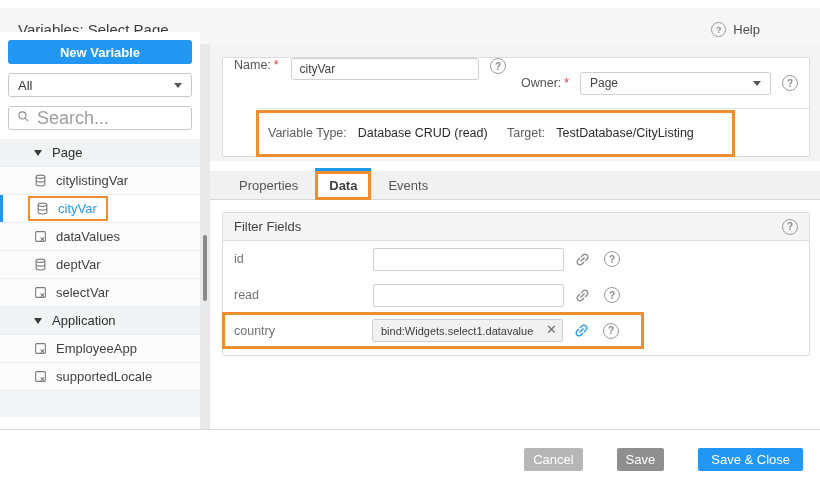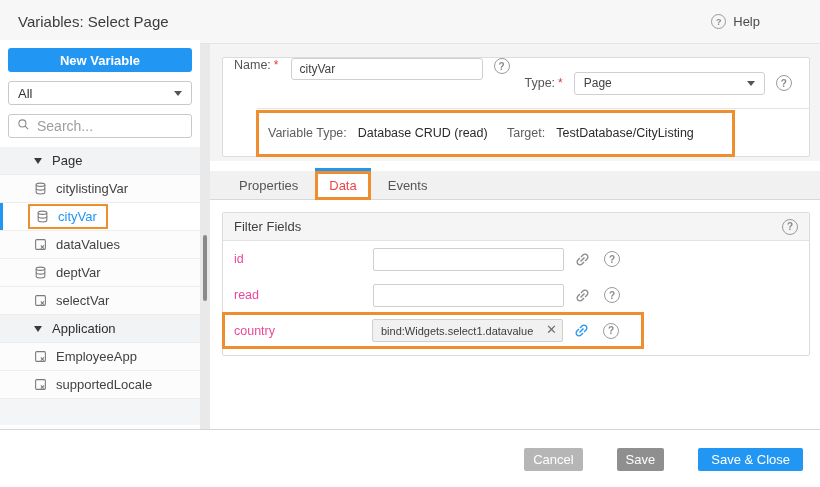--- a/index.html
+++ b/index.html
@@ -1,34 +1,34 @@
 <!DOCTYPE html>
 <html><head>
 <meta charset="utf-8">
 <style>
   * { margin:0; padding:0; box-sizing:border-box; }
   html,body { width:820px; height:487px; font-family:"Liberation Sans", sans-serif; background:#fff; overflow:hidden; }
   .app { position:relative; width:820px; height:487px; background:#fff; }
 
   
-  .hdr { position:absolute; left:0; top:0; width:820px; height:44px; background:#f7f7f7; border-bottom:1px solid #e4e4e4; display:flex; align-items:center; justify-content:space-between; padding:0 18px 0 18px; }
+  .hdr { position:absolute; left:0; top:8px; width:820px; height:44px; background:#f7f7f7; border-bottom:1px solid #e4e4e4; display:flex; align-items:center; justify-content:space-between; padding:0 18px 0 18px; }
   .hdr-title { font-size:15px; color:#3c3c3c; }
   .hdr-help { display:flex; align-items:center; gap:7px; margin-right:42px; cursor:pointer; }
   .hdr-help .qmark { width:15px; height:15px; font-size:9px; }
   .hdr-help-label { font-size:13px; color:#4a4a4a; }
 
   .qmark { display:inline-flex; align-items:center; justify-content:center; width:16px; height:16px; border:1.5px solid #9a9a9a; border-radius:50%; color:#8a8a8a; font-size:10px; font-weight:bold; flex:0 0 auto; background:#fff0; }
 
   
-  .sidebar { position:absolute; left:0; top:40px; width:200px; height:385px; background:#fff; padding:8px 8px 0 8px; }
+  .sidebar { position:absolute; left:0; top:32px; width:200px; height:385px; background:#fff; padding:8px 8px 0 8px; }
   .btn-new { display:block; width:184px; height:24px; background:#2196f3; color:#fff; border:none; border-radius:3px; font-size:13px; font-weight:bold; font-family:inherit; cursor:pointer; }
   .sb-select { margin-top:9px; height:24px; border:1px solid #c9c9c9; border-radius:3px; background:#fff; display:flex; align-items:center; justify-content:space-between; padding:0 9px; font-size:13px; color:#333; cursor:pointer; }
   .caret-down { width:0; height:0; border-left:4px solid transparent; border-right:4px solid transparent; border-top:5px solid #555; }
   .sb-search { margin-top:9px; height:24px; border:1px solid #c9c9c9; border-radius:3px; background:#fff; display:flex; align-items:center; padding:0 8px; gap:7px; }
-  .sb-search input { border:none; outline:none; width:140px; font-size:14px; color:#444; font-family:inherit; background:transparent; }
+  .sb-search input { border:none; outline:none; width:140px; font-size:18px; color:#444; font-family:inherit; background:transparent; }
   .sb-search input::placeholder { color:#9e9e9e; }
 
   .tree { margin:9px -8px 0 -8px; }
   .trow { position:relative; height:28px; display:flex; align-items:center; padding-left:34px; border-bottom:1px solid #ebedee; font-size:13px; color:#424242; background:#fcfcfd; cursor:pointer; }
   .trow.section { background:#f1f3f4; color:#2e2e2e; }
   .tri { width:0; height:0; border-left:4.5px solid transparent; border-right:4.5px solid transparent; border-top:6px solid #3a3a3a; margin-right:10px; flex:0 0 auto; }
   .ticon { width:13px; height:13px; margin-right:9px; flex:0 0 auto; display:inline-flex; }
   .ticon svg { width:13px; height:13px; stroke:#7b7b7b; fill:none; stroke-width:2; }
   .trow.selected { background:#fff; }
   .selbar { position:absolute; left:0; top:0; width:3px; height:100%; background:#2196f3; }
@@ -56,30 +56,30 @@
   .prow2 { height:49px; border-top:1px solid #e4e4e4; position:relative; display:flex; align-items:center; padding:0 11px;margin-left:34px; }
   .prow2-hl { position:absolute; left:-1px; top:1px; width:479px; height:47px; border:3px solid #ef8e2e; pointer-events:none; }
   .vt-label { font-size:12.5px; color:#5c5c5c; }
   .vt-value { font-size:12.5px; color:#2b2b2b; margin-left:11px; }
   .vt-group1 { width:239px; display:flex; align-items:center; }
   .vt-group2 { display:flex; align-items:center; }
 
   
   .tabs { margin-top:10px; height:29px; background:#f1f1f1; border-bottom:1px solid #d8d8d8; display:flex; align-items:stretch; padding-left:12px; position:relative; }
   .tab { font-size:13px; color:#555; display:flex; align-items:center; padding:0 17px; cursor:pointer; }
-  .tab.active { background:#fff; color:#ef4444; border:3px solid #ef8e2e; padding:0 11px; position:relative; margin-bottom:-1px; }
+  .tab.active { background:#fff; color:#404040; border:3px solid #ef8e2e; padding:0 11px; position:relative; margin-bottom:-1px;font-weight:bold; }
   .tab.active::before { content:''; position:absolute; left:-3px; right:-3px; top:-6px; height:3px; background:#2196f3; }
 
   
   .content { padding:12px 10px 0 12px; }
   .fpanel { border:1px solid #dcdcdc; border-radius:2px; background:#fff; padding-bottom:6px; }
   .fhead { background:#f5f5f5; border-bottom:1px solid #e2e2e2; height:28px; display:flex; align-items:center; justify-content:space-between; padding:0 11px; }
   .fhead-title { font-size:13px; color:#3f3f3f; }
   .frow { height:36px; display:flex; align-items:center; padding-left:11px; }
-  .frow-label { width:139px; font-size:12.5px; color:#ec4899; }
+  .frow-label { width:139px; font-size:12.5px; color:#737373; }
   .input-wrap { position:relative; width:191px; }
   .finput { width:191px; height:23px; border:1px solid #cfcfcf; border-radius:2px; font-size:12px; color:#424242; padding:0 8px; font-family:inherit; outline:none; background:#fff; }
   .finput.bound { background:#f1f1f1; font-size:11px; color:#3d3d3d; padding-right:26px; }
   .x-icon { position:absolute; right:6px; top:4px; font-size:13px; color:#6f6f6f; cursor:pointer; line-height:1; }
   .link-icon { margin-left:10px; width:17px; height:17px; display:inline-flex; cursor:pointer; transform:rotate(-45deg); }
   .link-icon svg { width:17px; height:17px; fill:#8a8a8a; }
   .link-icon.blue svg { fill:#2196f3; }
   .frow .qmark { margin-left:13px; }
   .frow.hl { border:3px solid #ef8e2e; width:422px; height:37px; margin:-1px 0 0 -1px; padding-left:9px; }
   .frow.hl .frow-label { width:138px; }
@@ -221,21 +221,21 @@
 
   <div class="main">
 
     <div class="top-area">
       <div class="panel">
         <div class="prow1">
           <span class="flabel"><span>Name:</span><span class="req">*</span></span>
           <input class="tinput" value="cityVar" style="">
           <span class="qmark qm-gap">?</span>
           <span class="owner-group">
-            <span class="flabel"><span>Type:</span><span class="req">*</span></span>
+            <span class="flabel"><span>Owner:</span><span class="req">*</span></span>
             <span class="sel">
               <span>Page</span>
               <span class="caret-down"></span>
             </span>
             <span class="qmark qm-gap">?</span>
           </span>
         </div>
         <div class="prow2">
           <span class="prow2-hl"></span>
           <span class="vt-group1">

